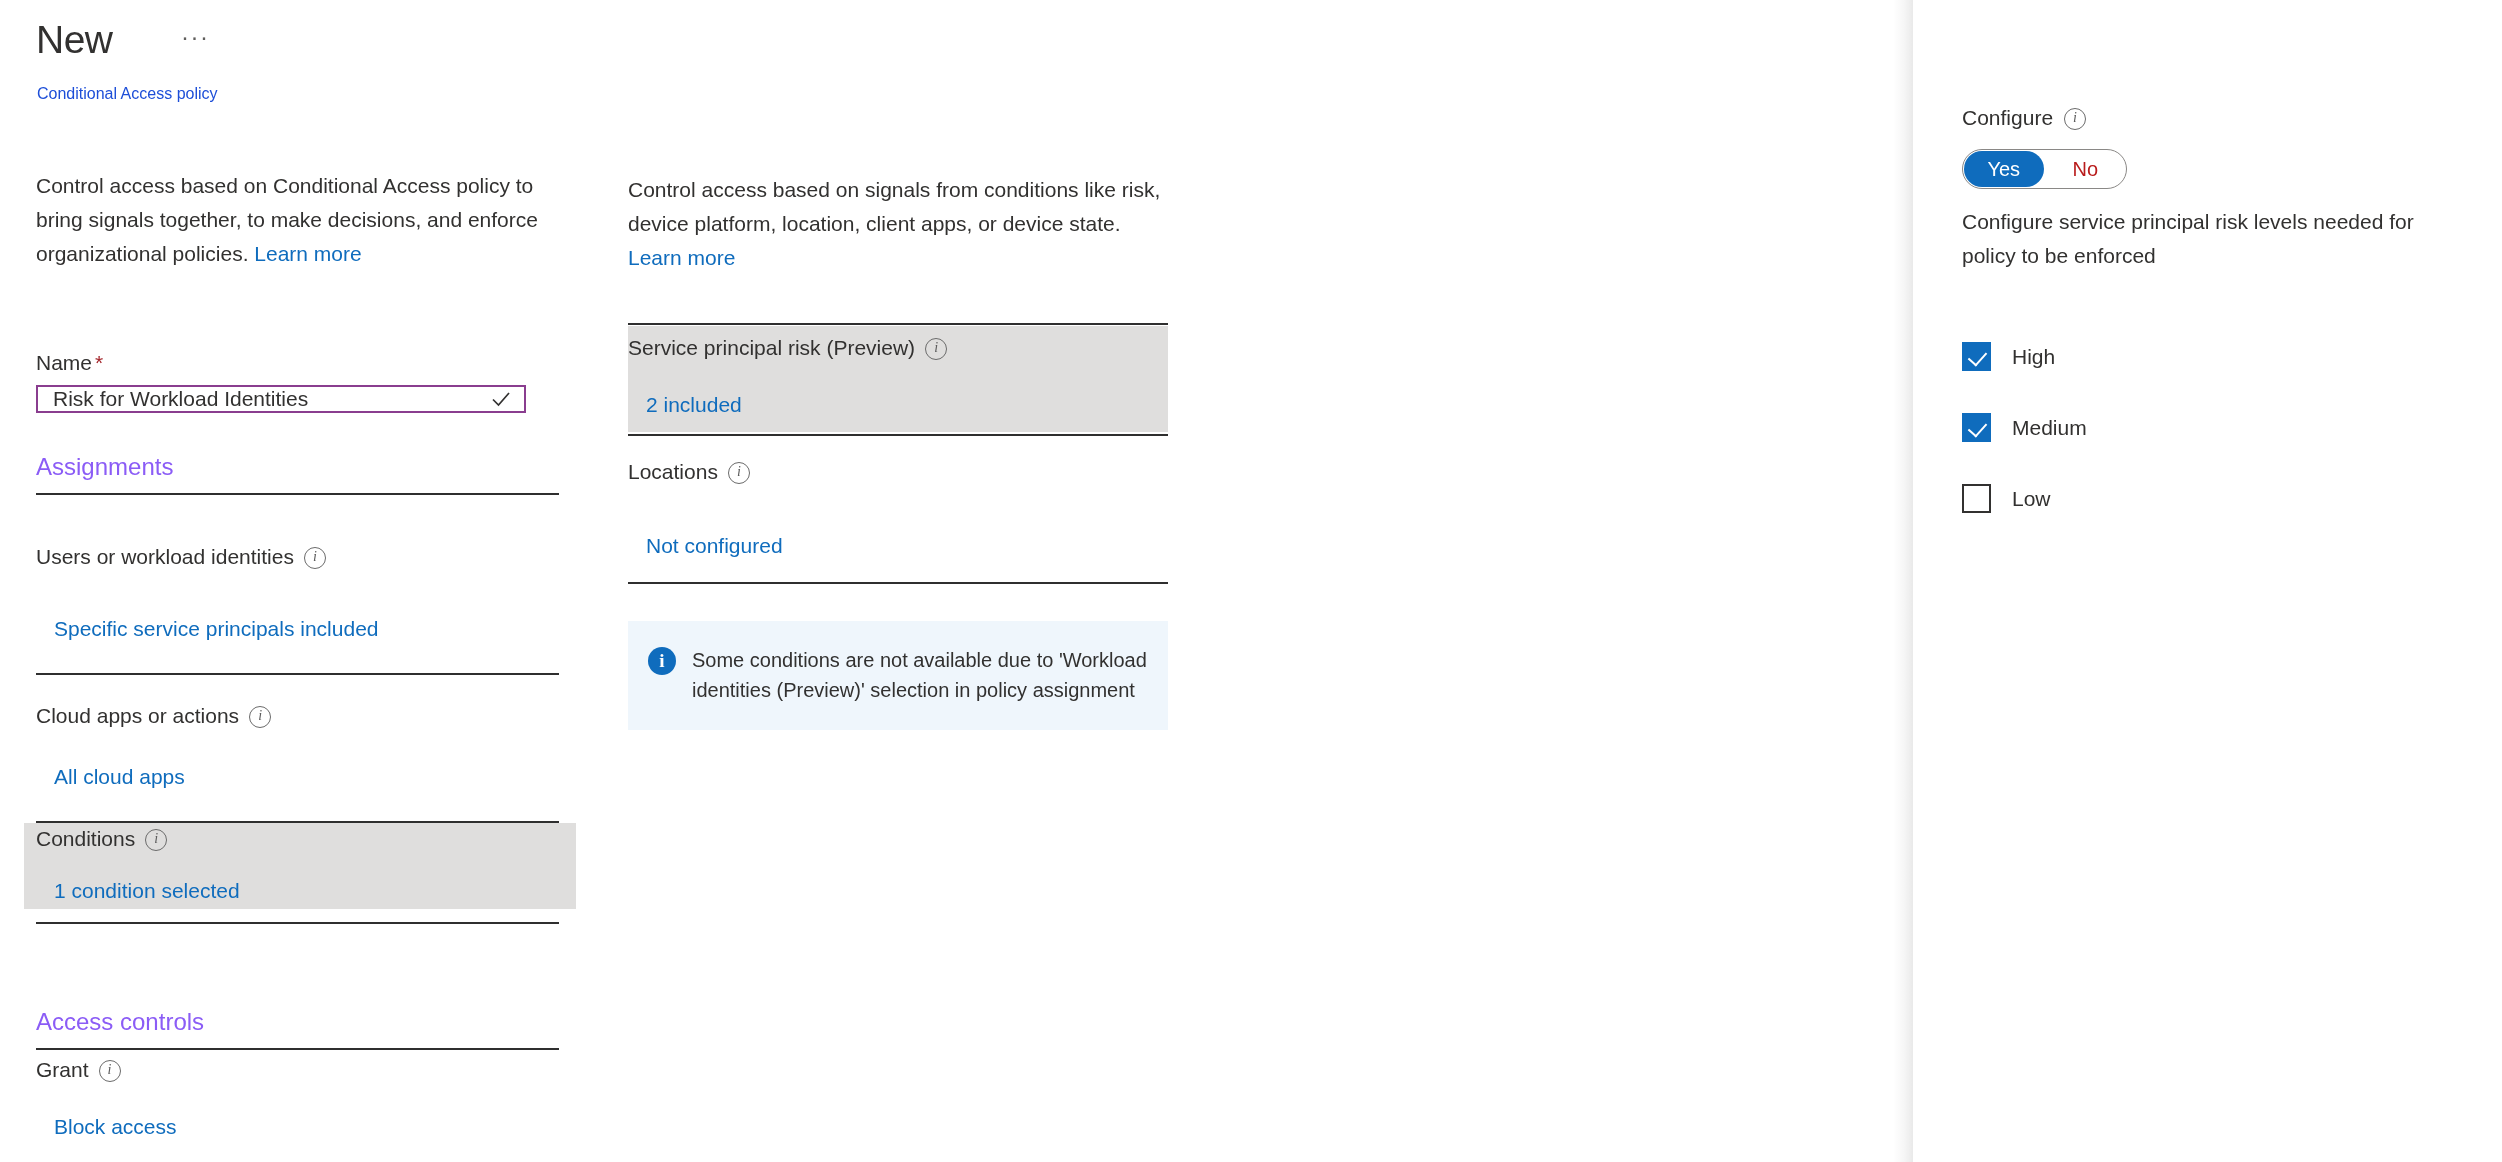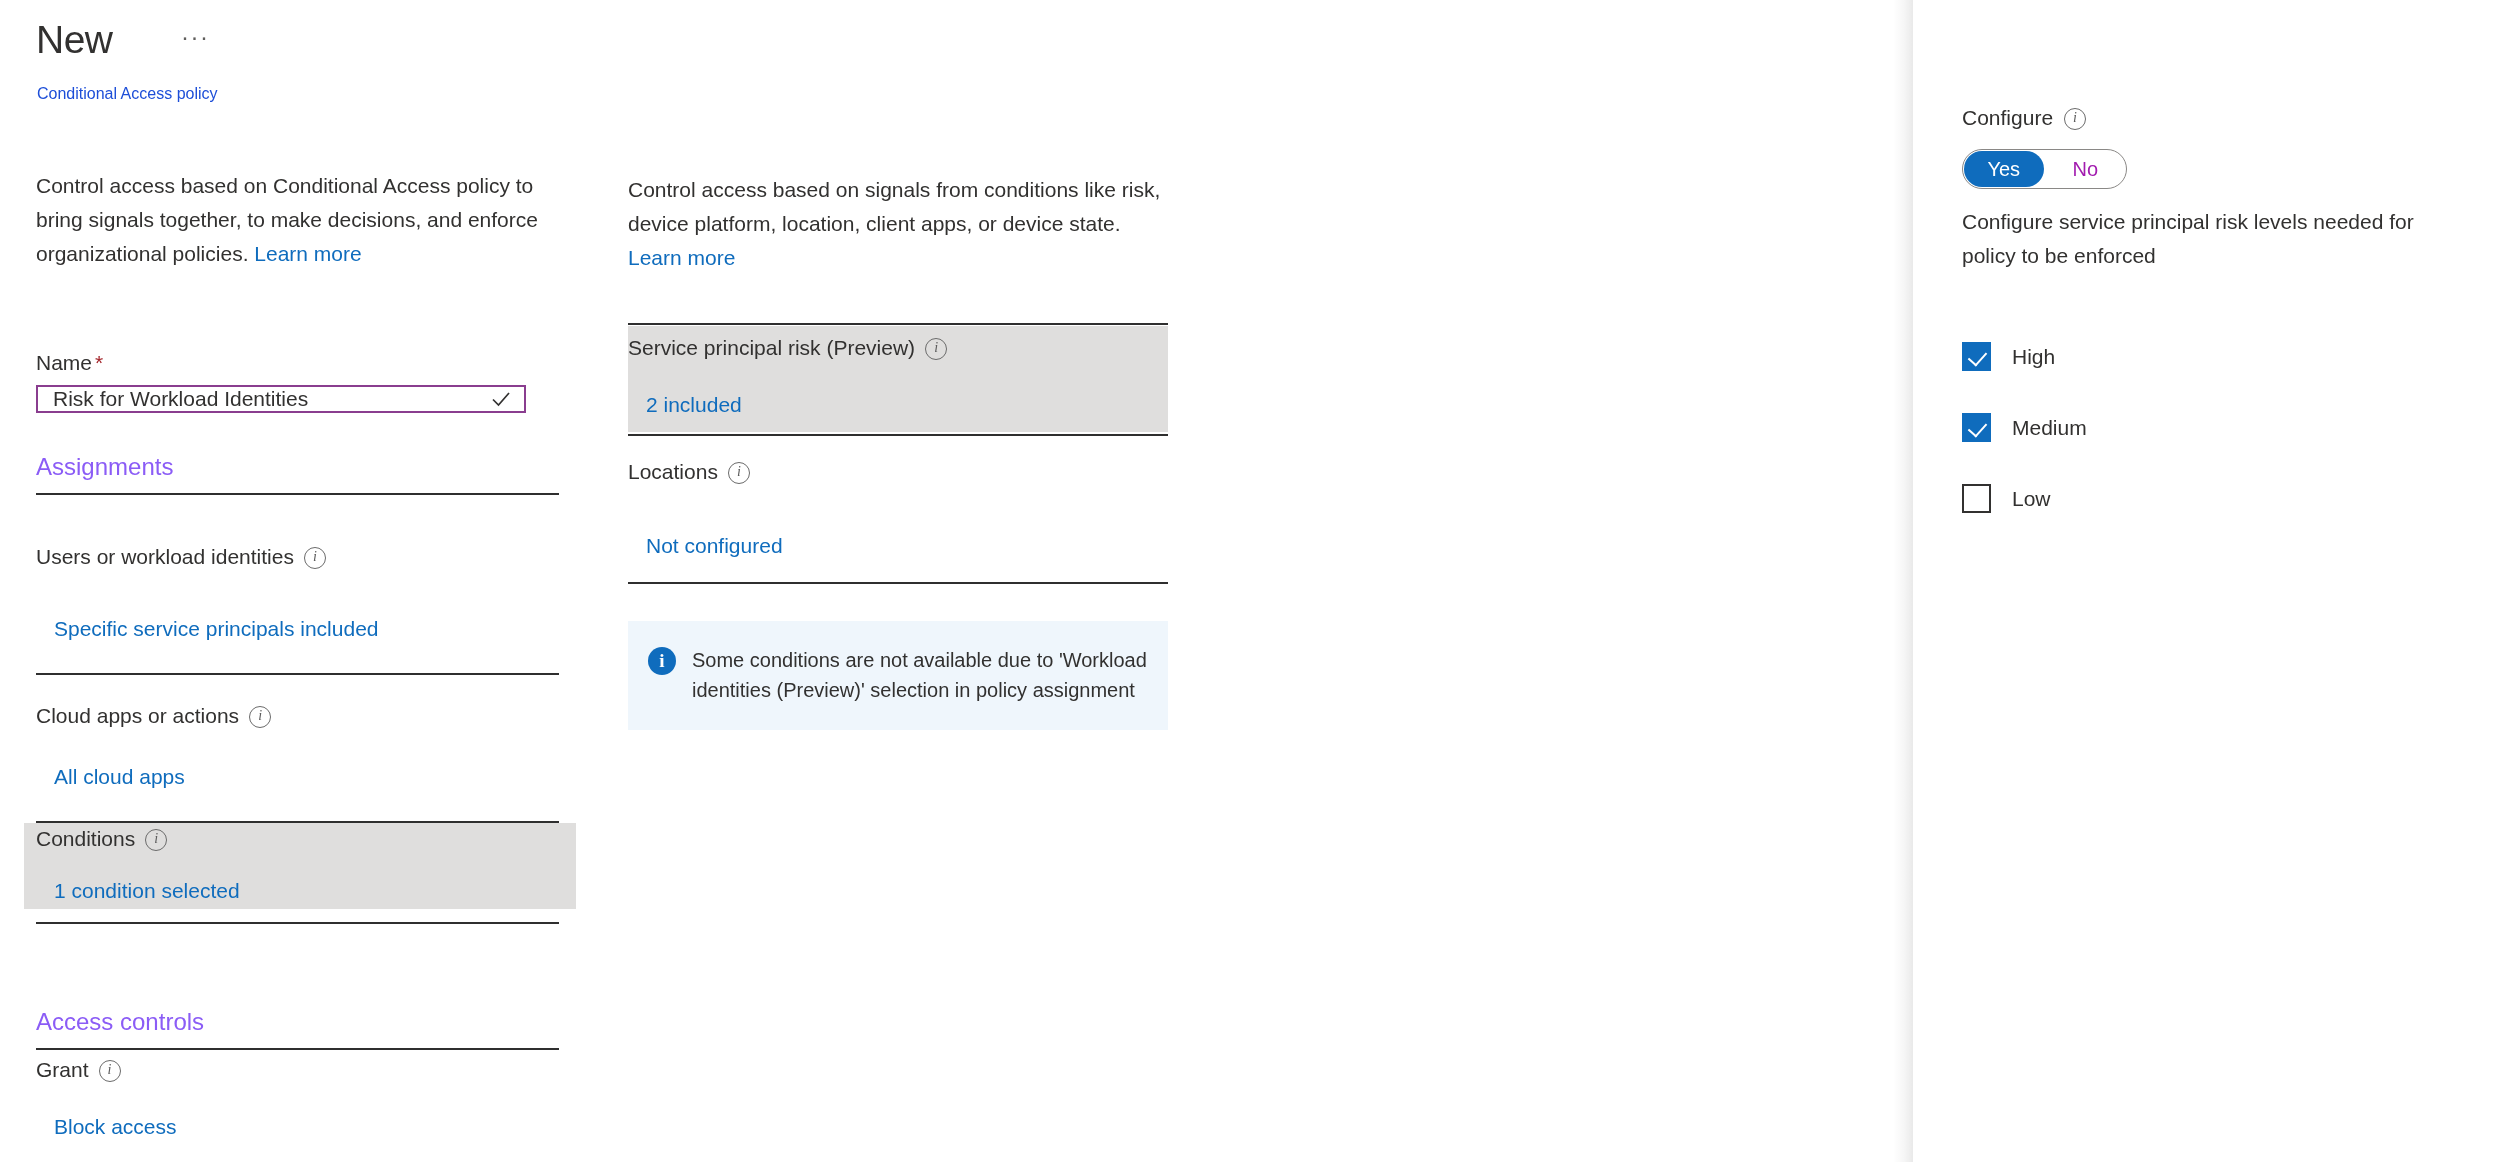--- a/index.html
+++ b/index.html
@@ -286,21 +286,21 @@
     align-items: center;
     background: #ffffff;
     cursor: pointer;
     overflow: hidden;
   }
   .toggle-opt {
     flex: 1;
     text-align: center;
     font-size: 20px;
     line-height: 36px;
-    color: #a21caf;
+    color: #b91c1c;
     height: 36px;
     border-radius: 18px;
     margin: 0 1px;
   }
   .toggle-opt.on {
     background: #0f6cbd;
     color: #ffffff;
   }
   .cfg-desc {
     position: absolute;

